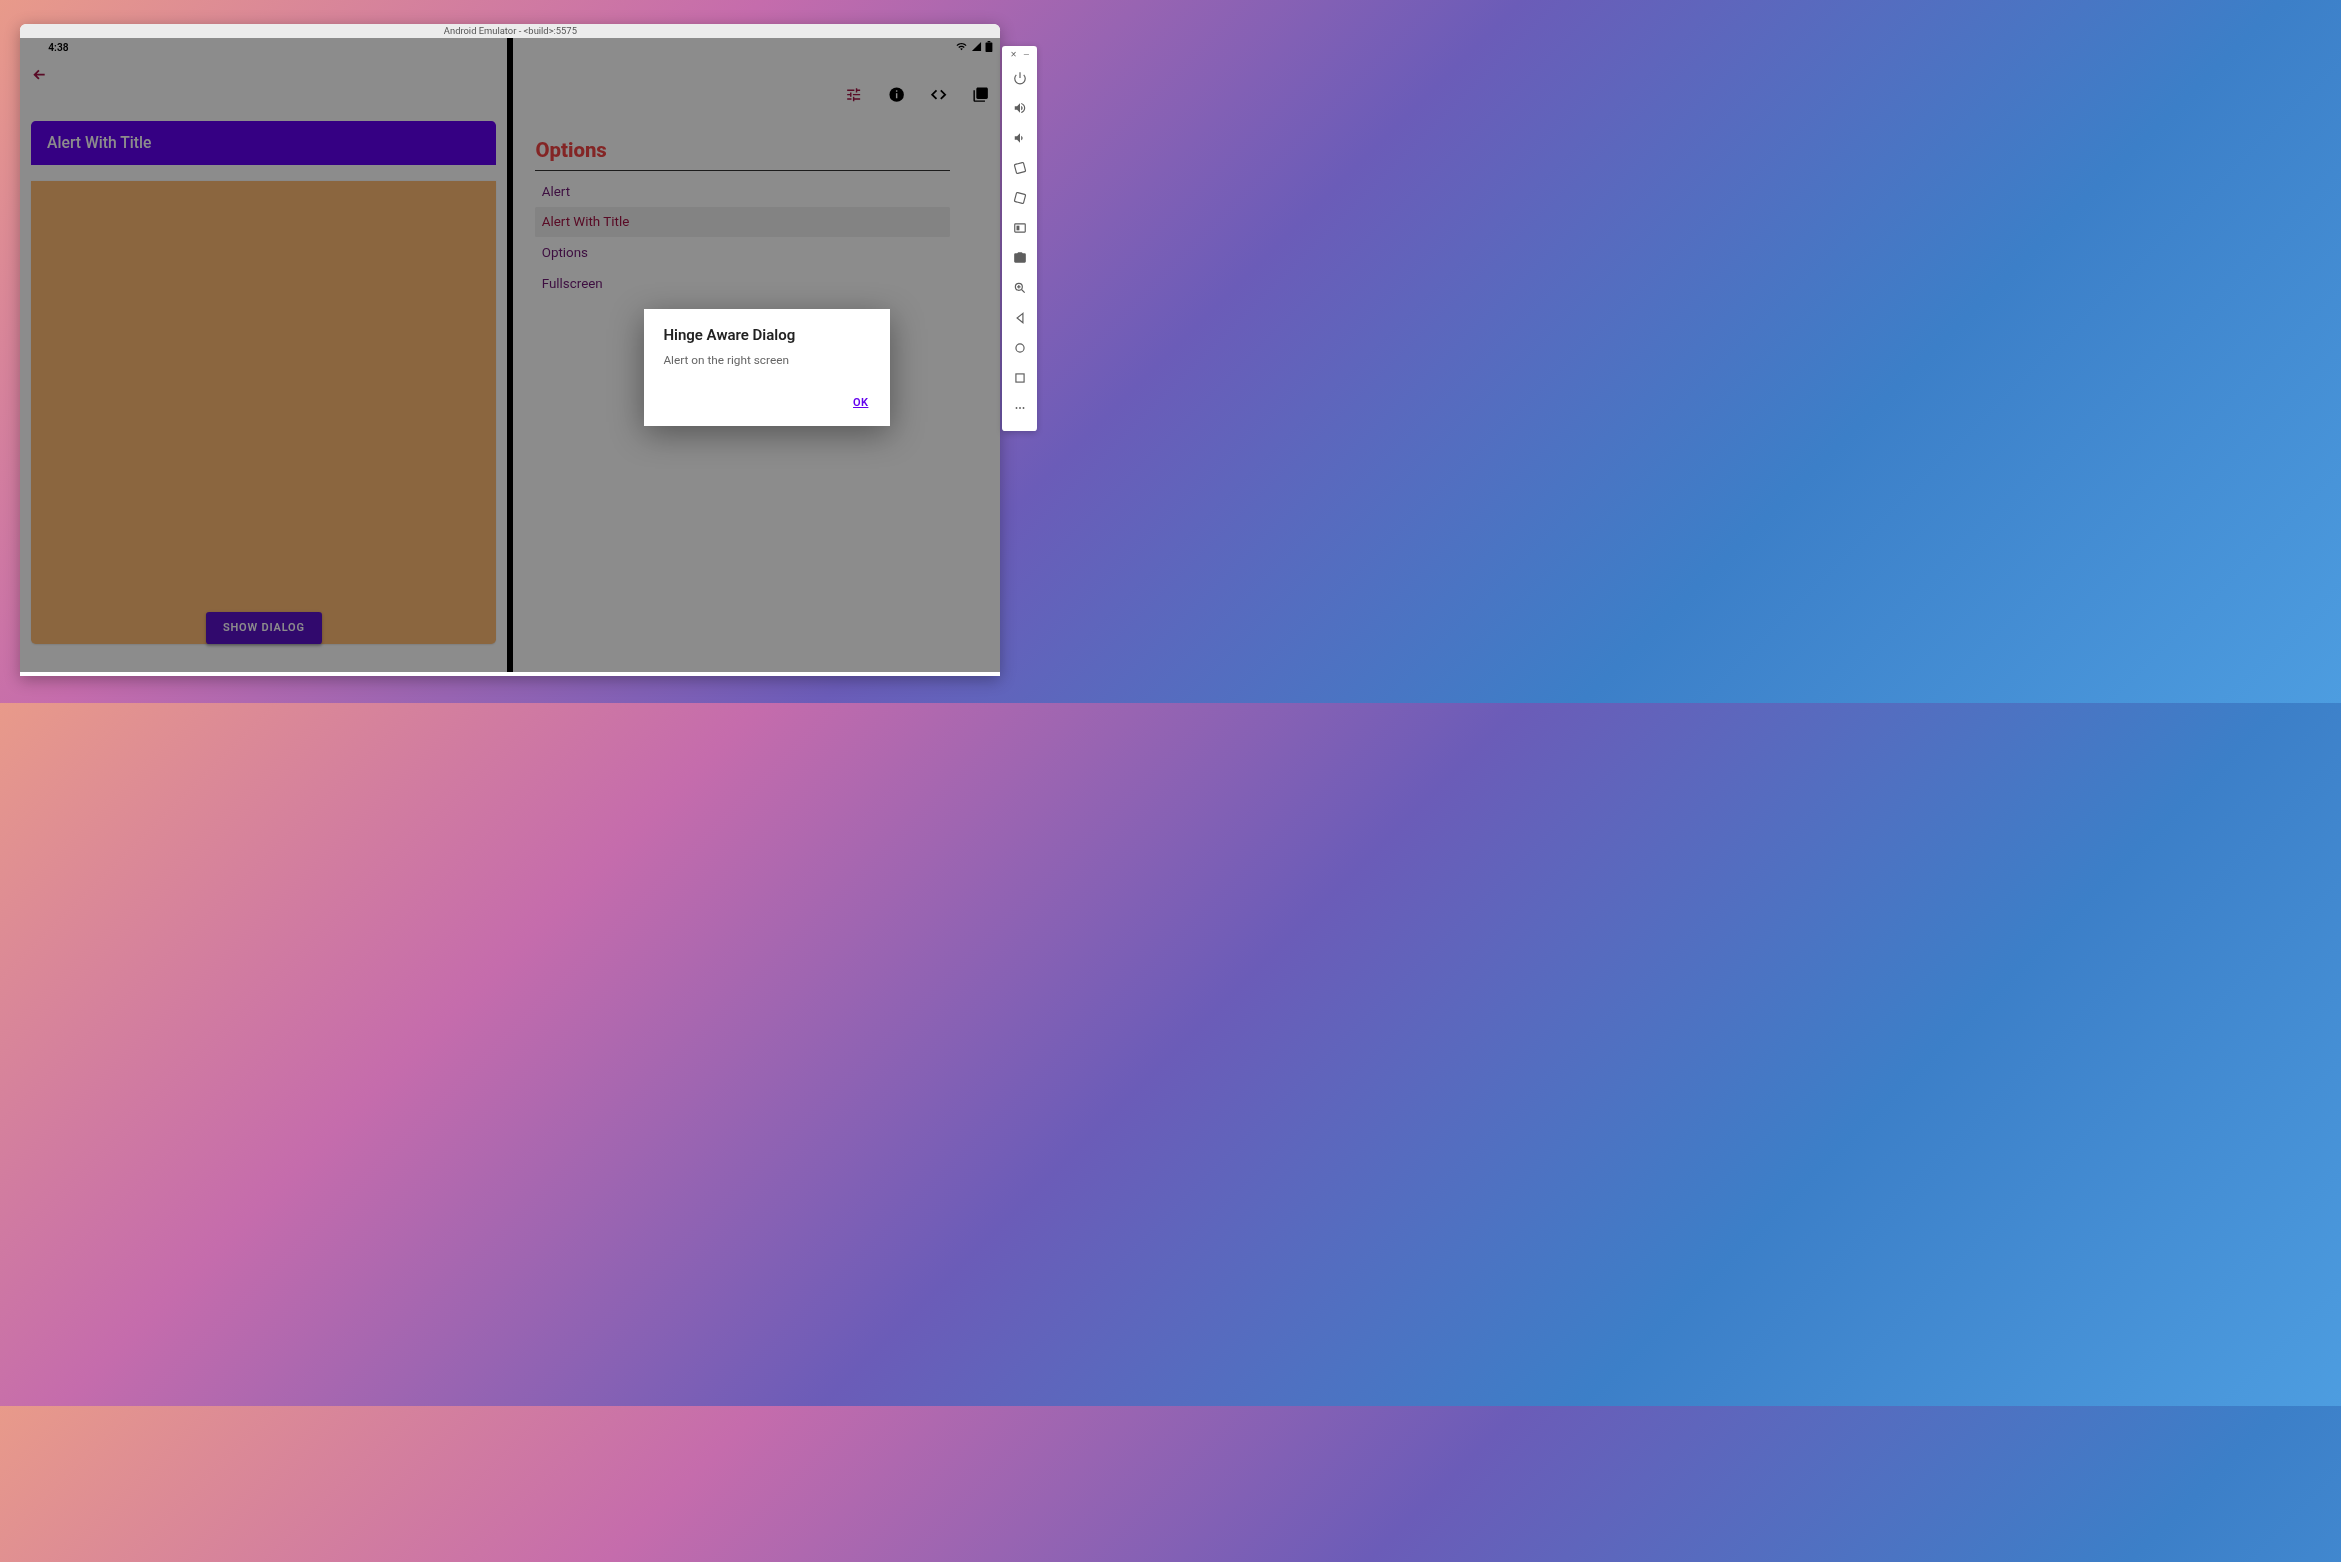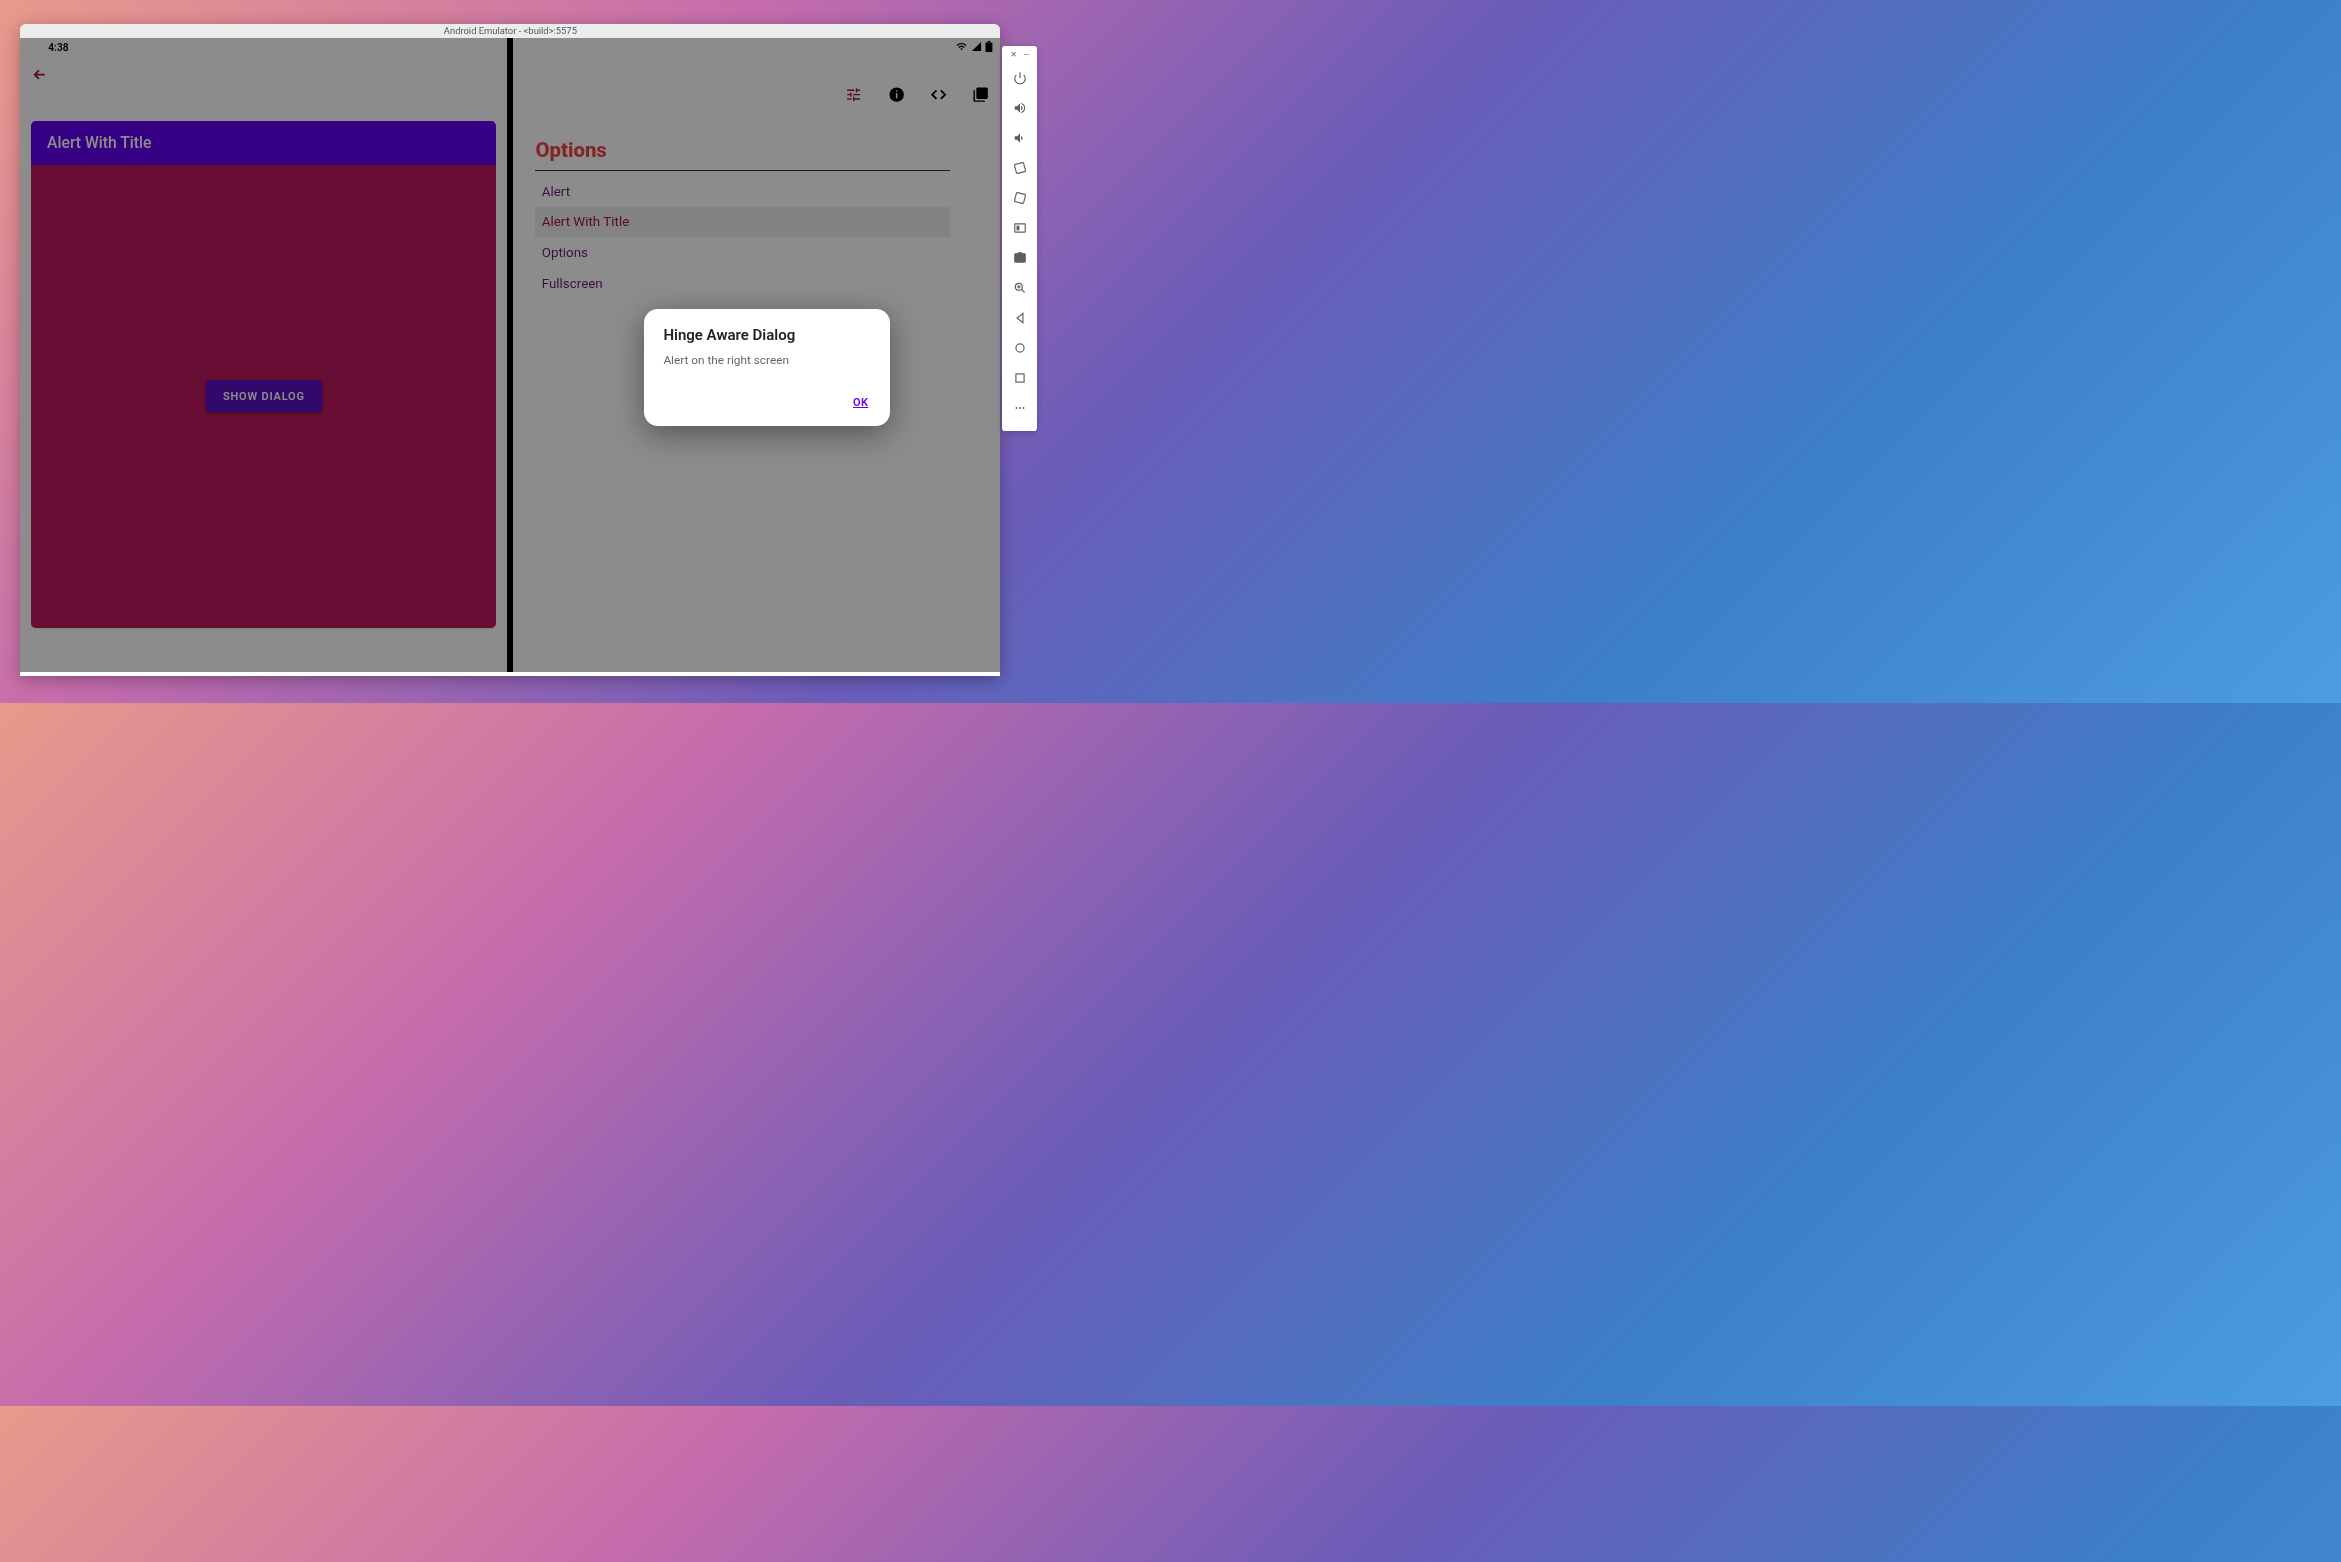--- a/index.html
+++ b/index.html
@@ -74,25 +74,25 @@
   .purple-header {
     margin: 25px 11px 0 11px;
     background: #6200ee;
     border-radius: 4.7px 4.7px 0 0;
     padding: 12.6px 15.7px;
     color: #fff;
     font-size: 15.7px;
     font-weight: 500;
   }
   .left-content {
-    margin: 0 11px;
-    background: #be185d;
+    margin: 16px 11px;
+    background: #fdba74;
     height: 463px;
     display: flex;
-    align-items: center;
+    align-items: flex-end;
     justify-content: center;
     border-radius: 0 0 4.7px 4.7px;
     box-shadow: 0 0.8px 1.6px rgba(0,0,0,0.1);
   }
   .show-dialog-btn {
     background: #5a12c7;
     color: #fff;
     border: none;
     padding: 9.4px 17.3px;
     font-size: 11px;
@@ -133,21 +133,21 @@
   .option-item.selected {
     background: #eee;
     color: #a31545;
   }
   .dialog {
     position: absolute;
     left: 624px;
     top: 271px;
     width: 246px;
     background: #fff;
-    border-radius: 14px;
+    border-radius: 0;
     box-shadow: 0 7.9px 31px rgba(0,0,0,0.4);
     z-index: 10;
     padding: 17.3px 0 7.9px 0;
   }
   .dialog-title { font-size: 15px; font-weight: 600; color: #222; padding: 0 19px; }
   .dialog-message { font-size: 11.8px; color: #666; padding: 9.4px 19px 22px 19px; }
   .dialog-actions { display: flex; justify-content: flex-end; padding: 0 12.6px 3.1px 0; }
   .dialog-ok { color: #6200ee; font-weight: 600; font-size: 11px; letter-spacing: 0.4px; background: none; border: none; padding: 6.3px 9.4px; cursor: pointer; text-decoration: underline; }
   .nav-bar {
     position: absolute;

